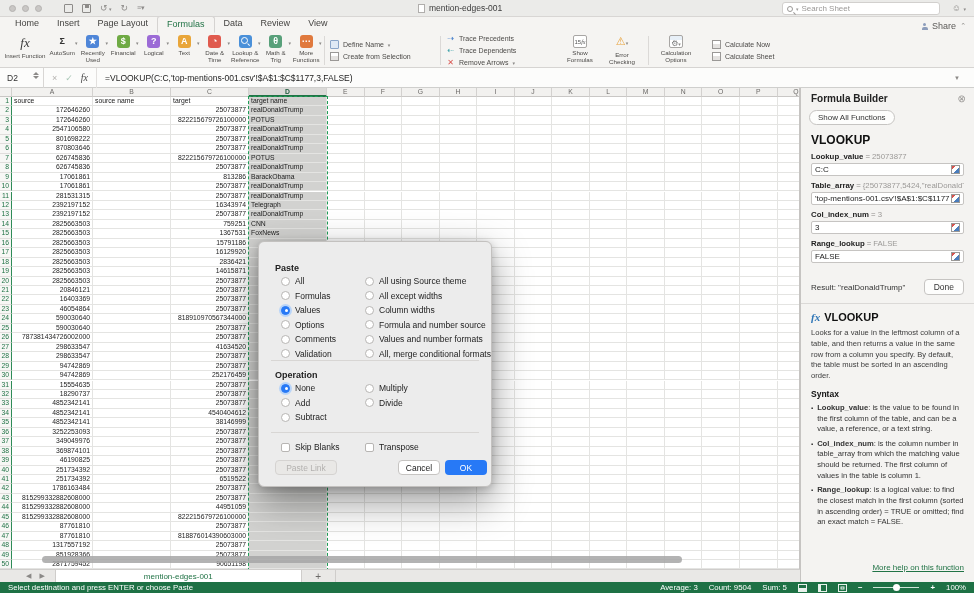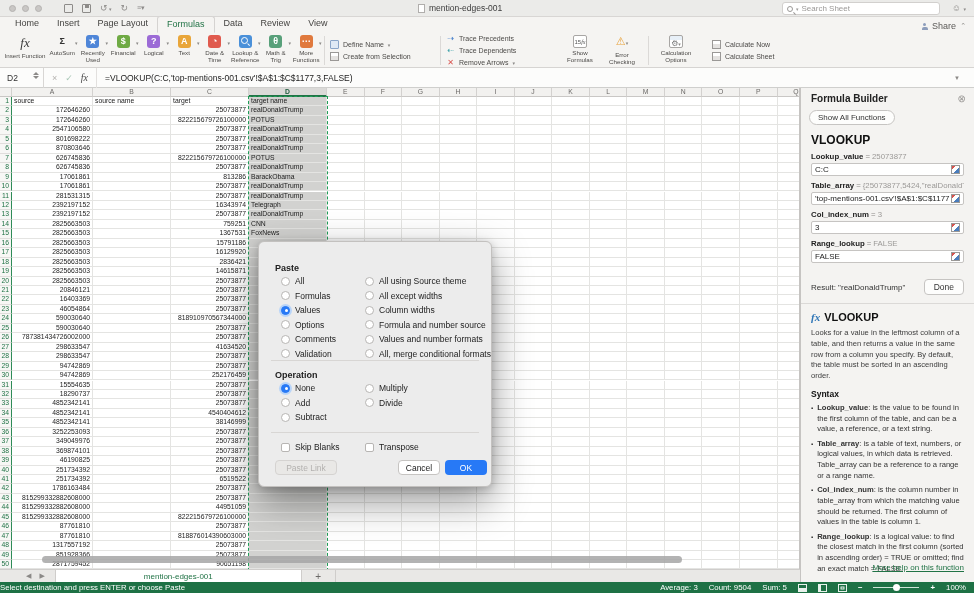--- a/index.html
+++ b/index.html
@@ -79,21 +79,21 @@
   .hscroll { position:absolute; top:556px; left:42px; width:640px; height:7px; background:#a6a6a6; border-radius:4px; opacity:.85; z-index:6; }
 
   
   .sheettabs { position:absolute; top:569px; left:0; width:800px; height:13px; background:#e9e8e6; border-top:1px solid #cfcdcb; display:flex; align-items:stretch; }
   .tabarrows { display:flex; align-items:center; gap:8px; padding:0 10px 0 26px; color:#8b8987; font-size:7px; }
   .sheettab { width:247px; background:#fff; border-left:1px solid #cfcdcb; border-right:1px solid #cfcdcb; display:flex; align-items:center; justify-content:center; font-size:8px; color:#217346; }
   .addtab { width:34px; display:flex; align-items:center; justify-content:center; color:#6b6967; font-size:10px; border-right:1px solid #cfcdcb; }
 
   
   .statusbar { position:absolute; top:582px; left:0; width:974px; height:11px; background:#1e7145; color:#fff; display:flex; align-items:center; font-size:7.8px; }
-  .status-left { }
+  .status-left { padding-left:8px; }
   .status-right { position:absolute; right:8px; display:flex; align-items:center; gap:11px; }
   .viewic { width:9px; height:8px; border:1px solid #e8f2ec; background:linear-gradient(#1e7145 55%, #e8f2ec 55%); }
   .viewic.v2 { background:linear-gradient(90deg,#e8f2ec 30%, #1e7145 30%); }
   .viewic.v3 { background:#1e7145; box-shadow:inset 0 0 0 1.5px #1e7145, inset 0 0 0 2.5px #e8f2ec; }
   .slider { width:46px; height:1.5px; background:#cfe4d8; position:relative; }
   .slider .knob { position:absolute; left:20px; top:-2.7px; width:7px; height:7px; border-radius:50%; background:#fff; }
 
   
   .dialog { position:absolute; left:258px; top:241px; width:234px; height:246px; background:#ececec; border:1px solid #c3c1bf; border-radius:6px; box-shadow:0 14px 38px rgba(0,0,0,.42), 0 2px 8px rgba(0,0,0,.2); z-index:50; }
   .dlg-title { text-align:center; font-size:8.5px; color:#555; padding-top:6px; }
@@ -1488,24 +1488,20 @@
     </div>
     <div class="desc">Looks for a value in the leftmost column of a table, and then returns a value in the same row from a column you specify. By default, the table must be sorted in an ascending order.</div>
     <div class="syn-h">Syntax</div>
     <div class="bullets" id="bullets">
         <div class="bullet">
           <span class="dot">▪</span>
           <span><b>Lookup_value</b>: is the value to be found in the first column of the table, and can be a value, a reference, or a text string.</span>
         </div>
         <div class="bullet">
           <span class="dot">▪</span>
-          <span><b>Table_array</b>: is a table of text, numbers, or logical values, in which data is retrieved. Table_array can be a reference to a range or a range name.</span>
-        </div>
-        <div class="bullet">
-          <span class="dot">▪</span>
           <span><b>Col_index_num</b>: is the column number in table_array from which the matching value should be returned. The first column of values in the table is column 1.</span>
         </div>
         <div class="bullet">
           <span class="dot">▪</span>
           <span><b>Range_lookup</b>: is a logical value: to find the closest match in the first column (sorted in ascending order) = TRUE or omitted; find an exact match = FALSE.</span>
         </div>
       </div>
   </div>
   <div class="morelink">More help on this function</div>
 </div>

